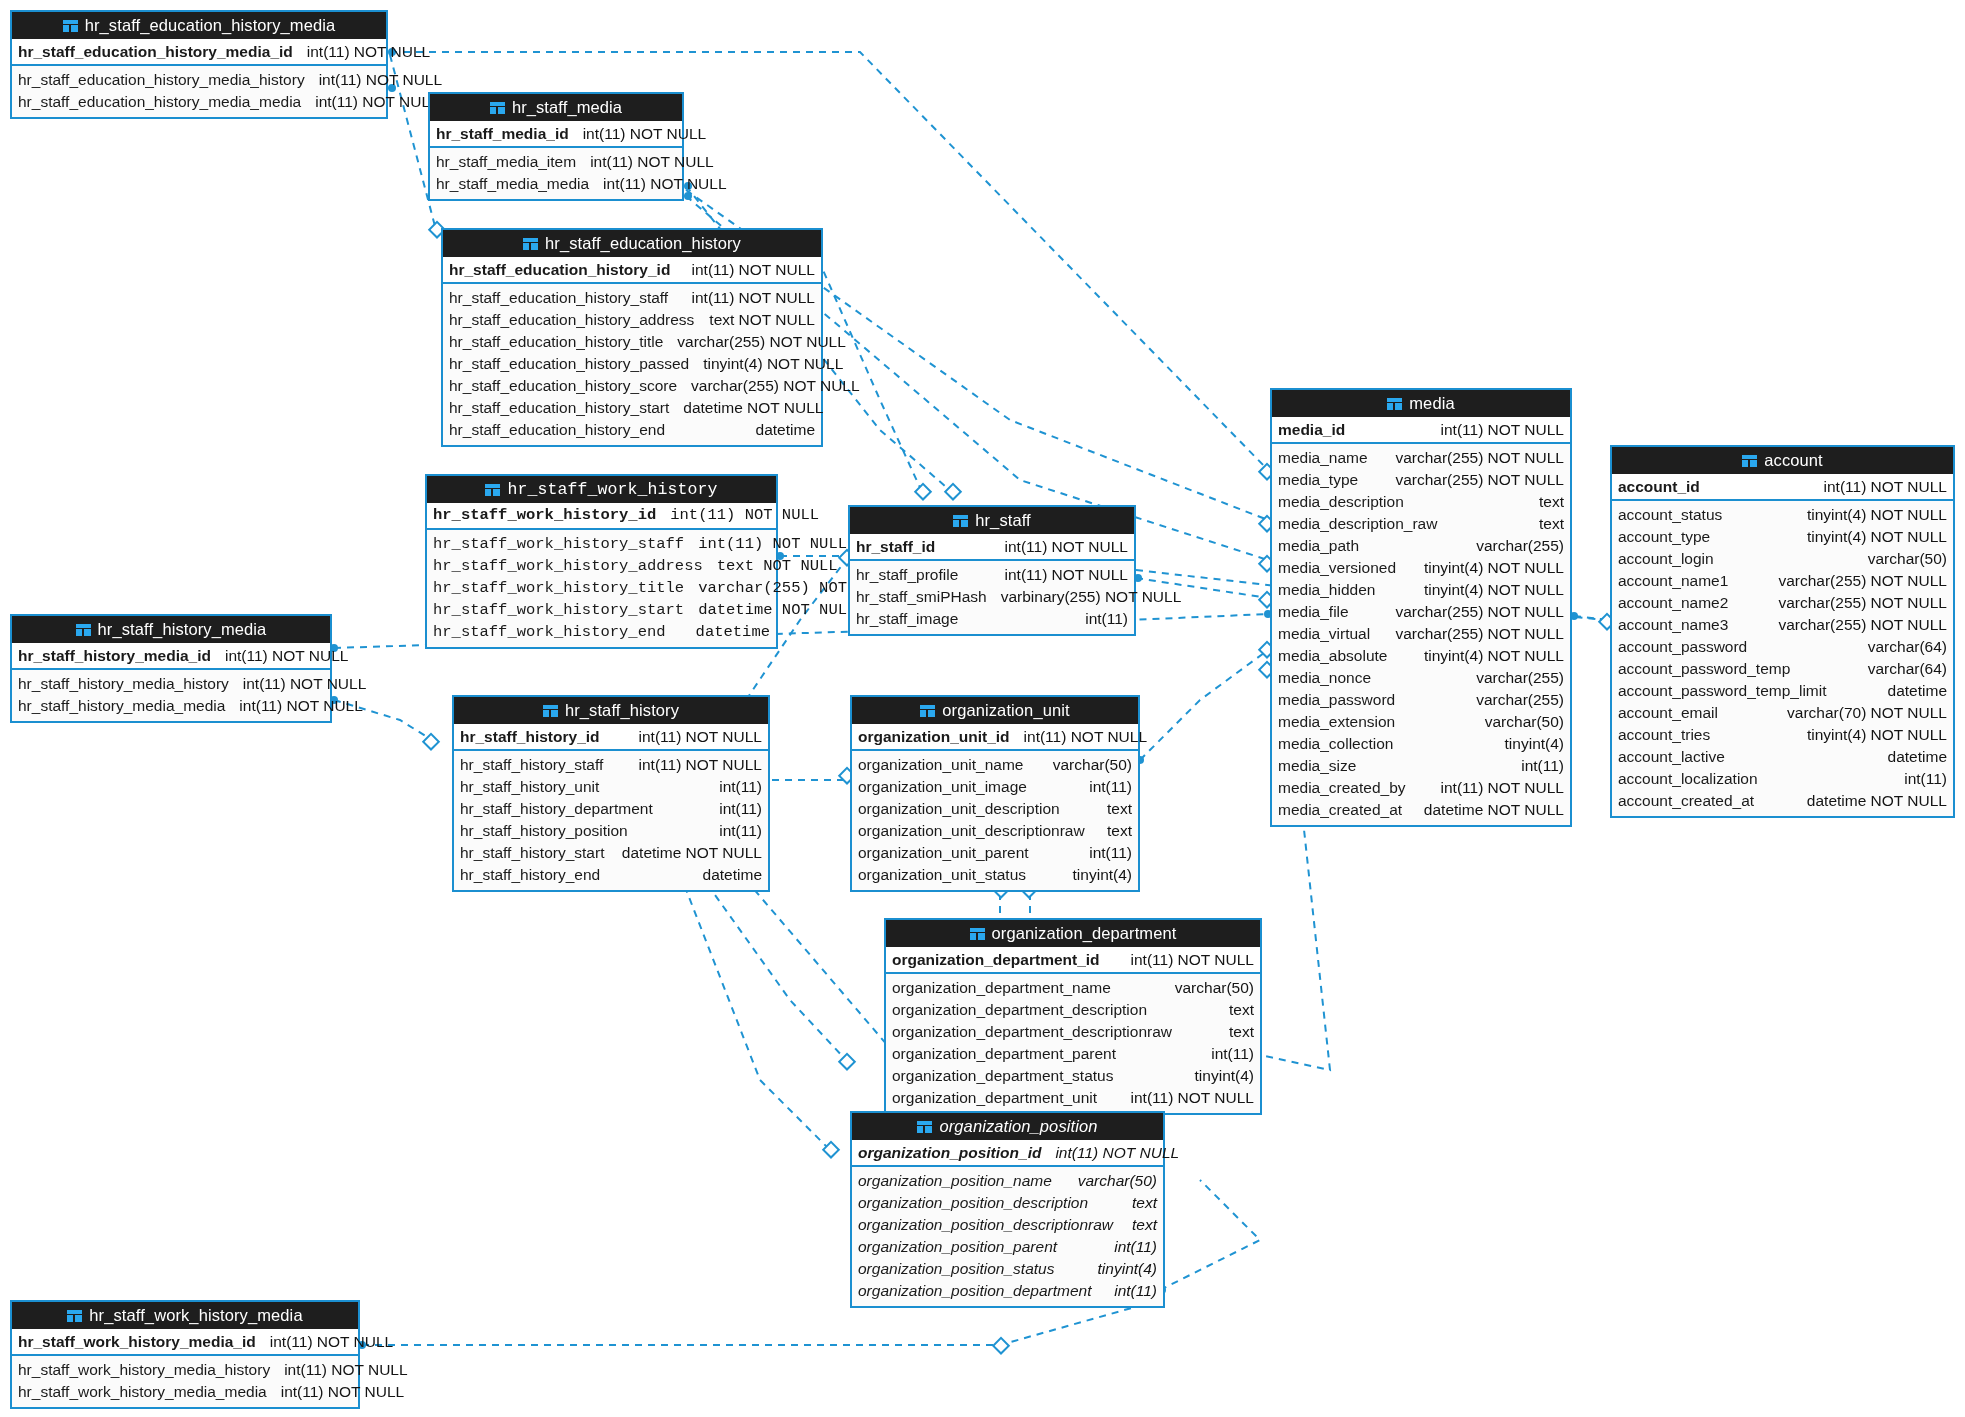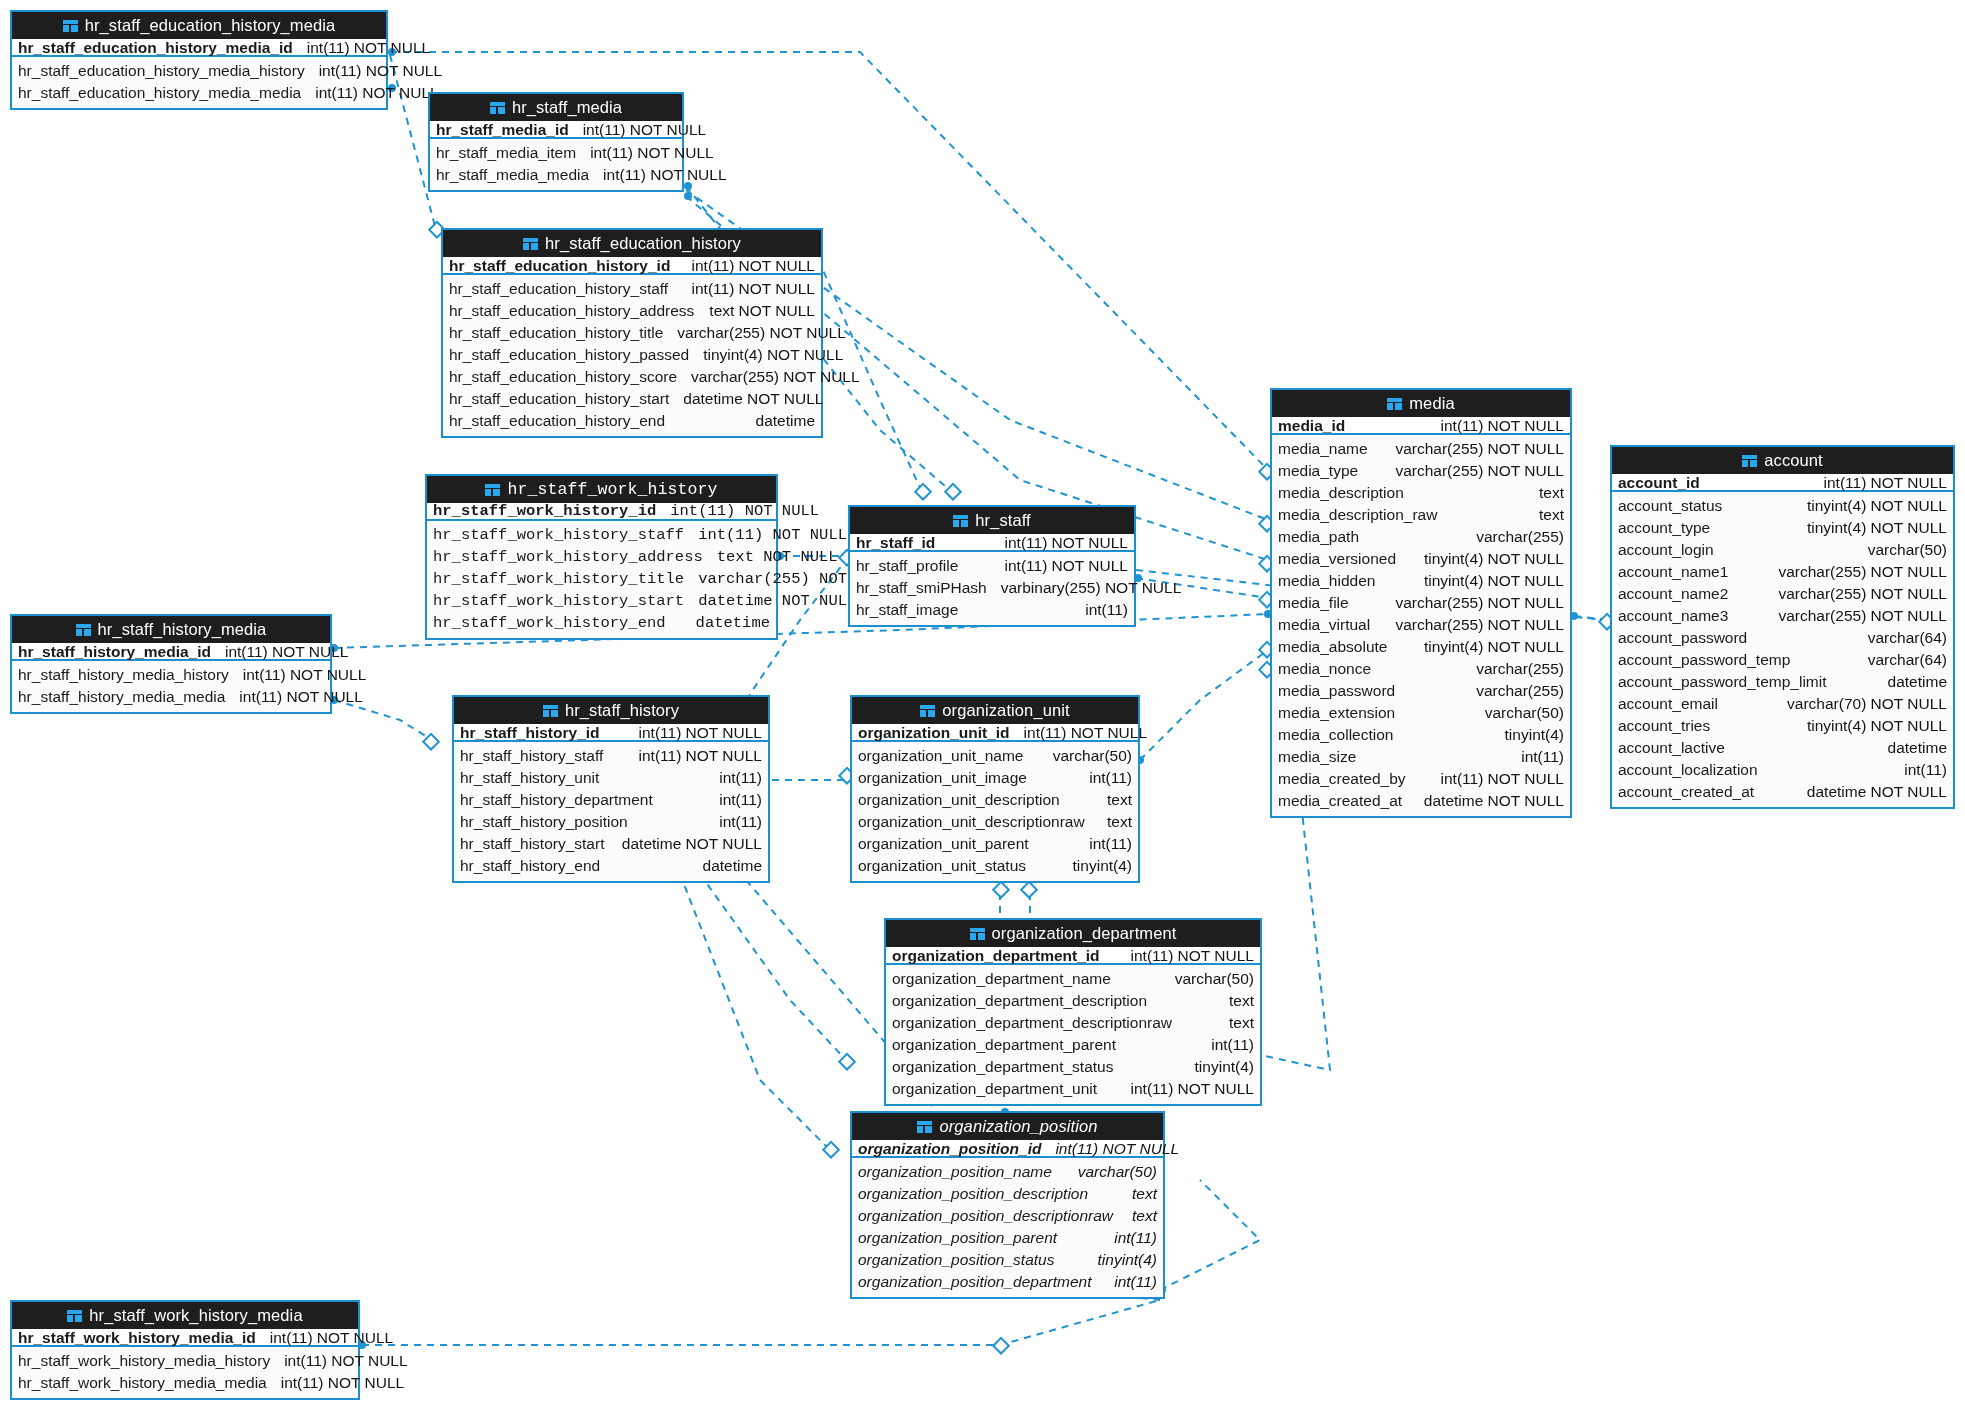--- a/index.html
+++ b/index.html
@@ -68,21 +68,21 @@
     justify-content: space-between;
     align-items: center;
     padding: 0 6px;
     font-size: 15.5px;
     color: #1a1a1a;
     height: 22px;
     line-height: 22px;
     white-space: nowrap;
     background: #fbfbfb;
   }
-  .pk-row .row { height: 16px; line-height: 25px; background: #ffffff; border-radius: 8px; }
+  .pk-row .row { height: 25px; line-height: 25px; background: #ffffff; border-radius: 8px; }
   .row .col-name { font-weight: 400; }
   .pk-row .row .col-name { font-weight: bold; }
   .row .col-type { padding-left: 14px; color: #141414; }
   .rows-block { padding: 3px 0 4px 0; text-align: center; }
 </style>
 </head>
 <body>
 
 <div id="canvas">
 

